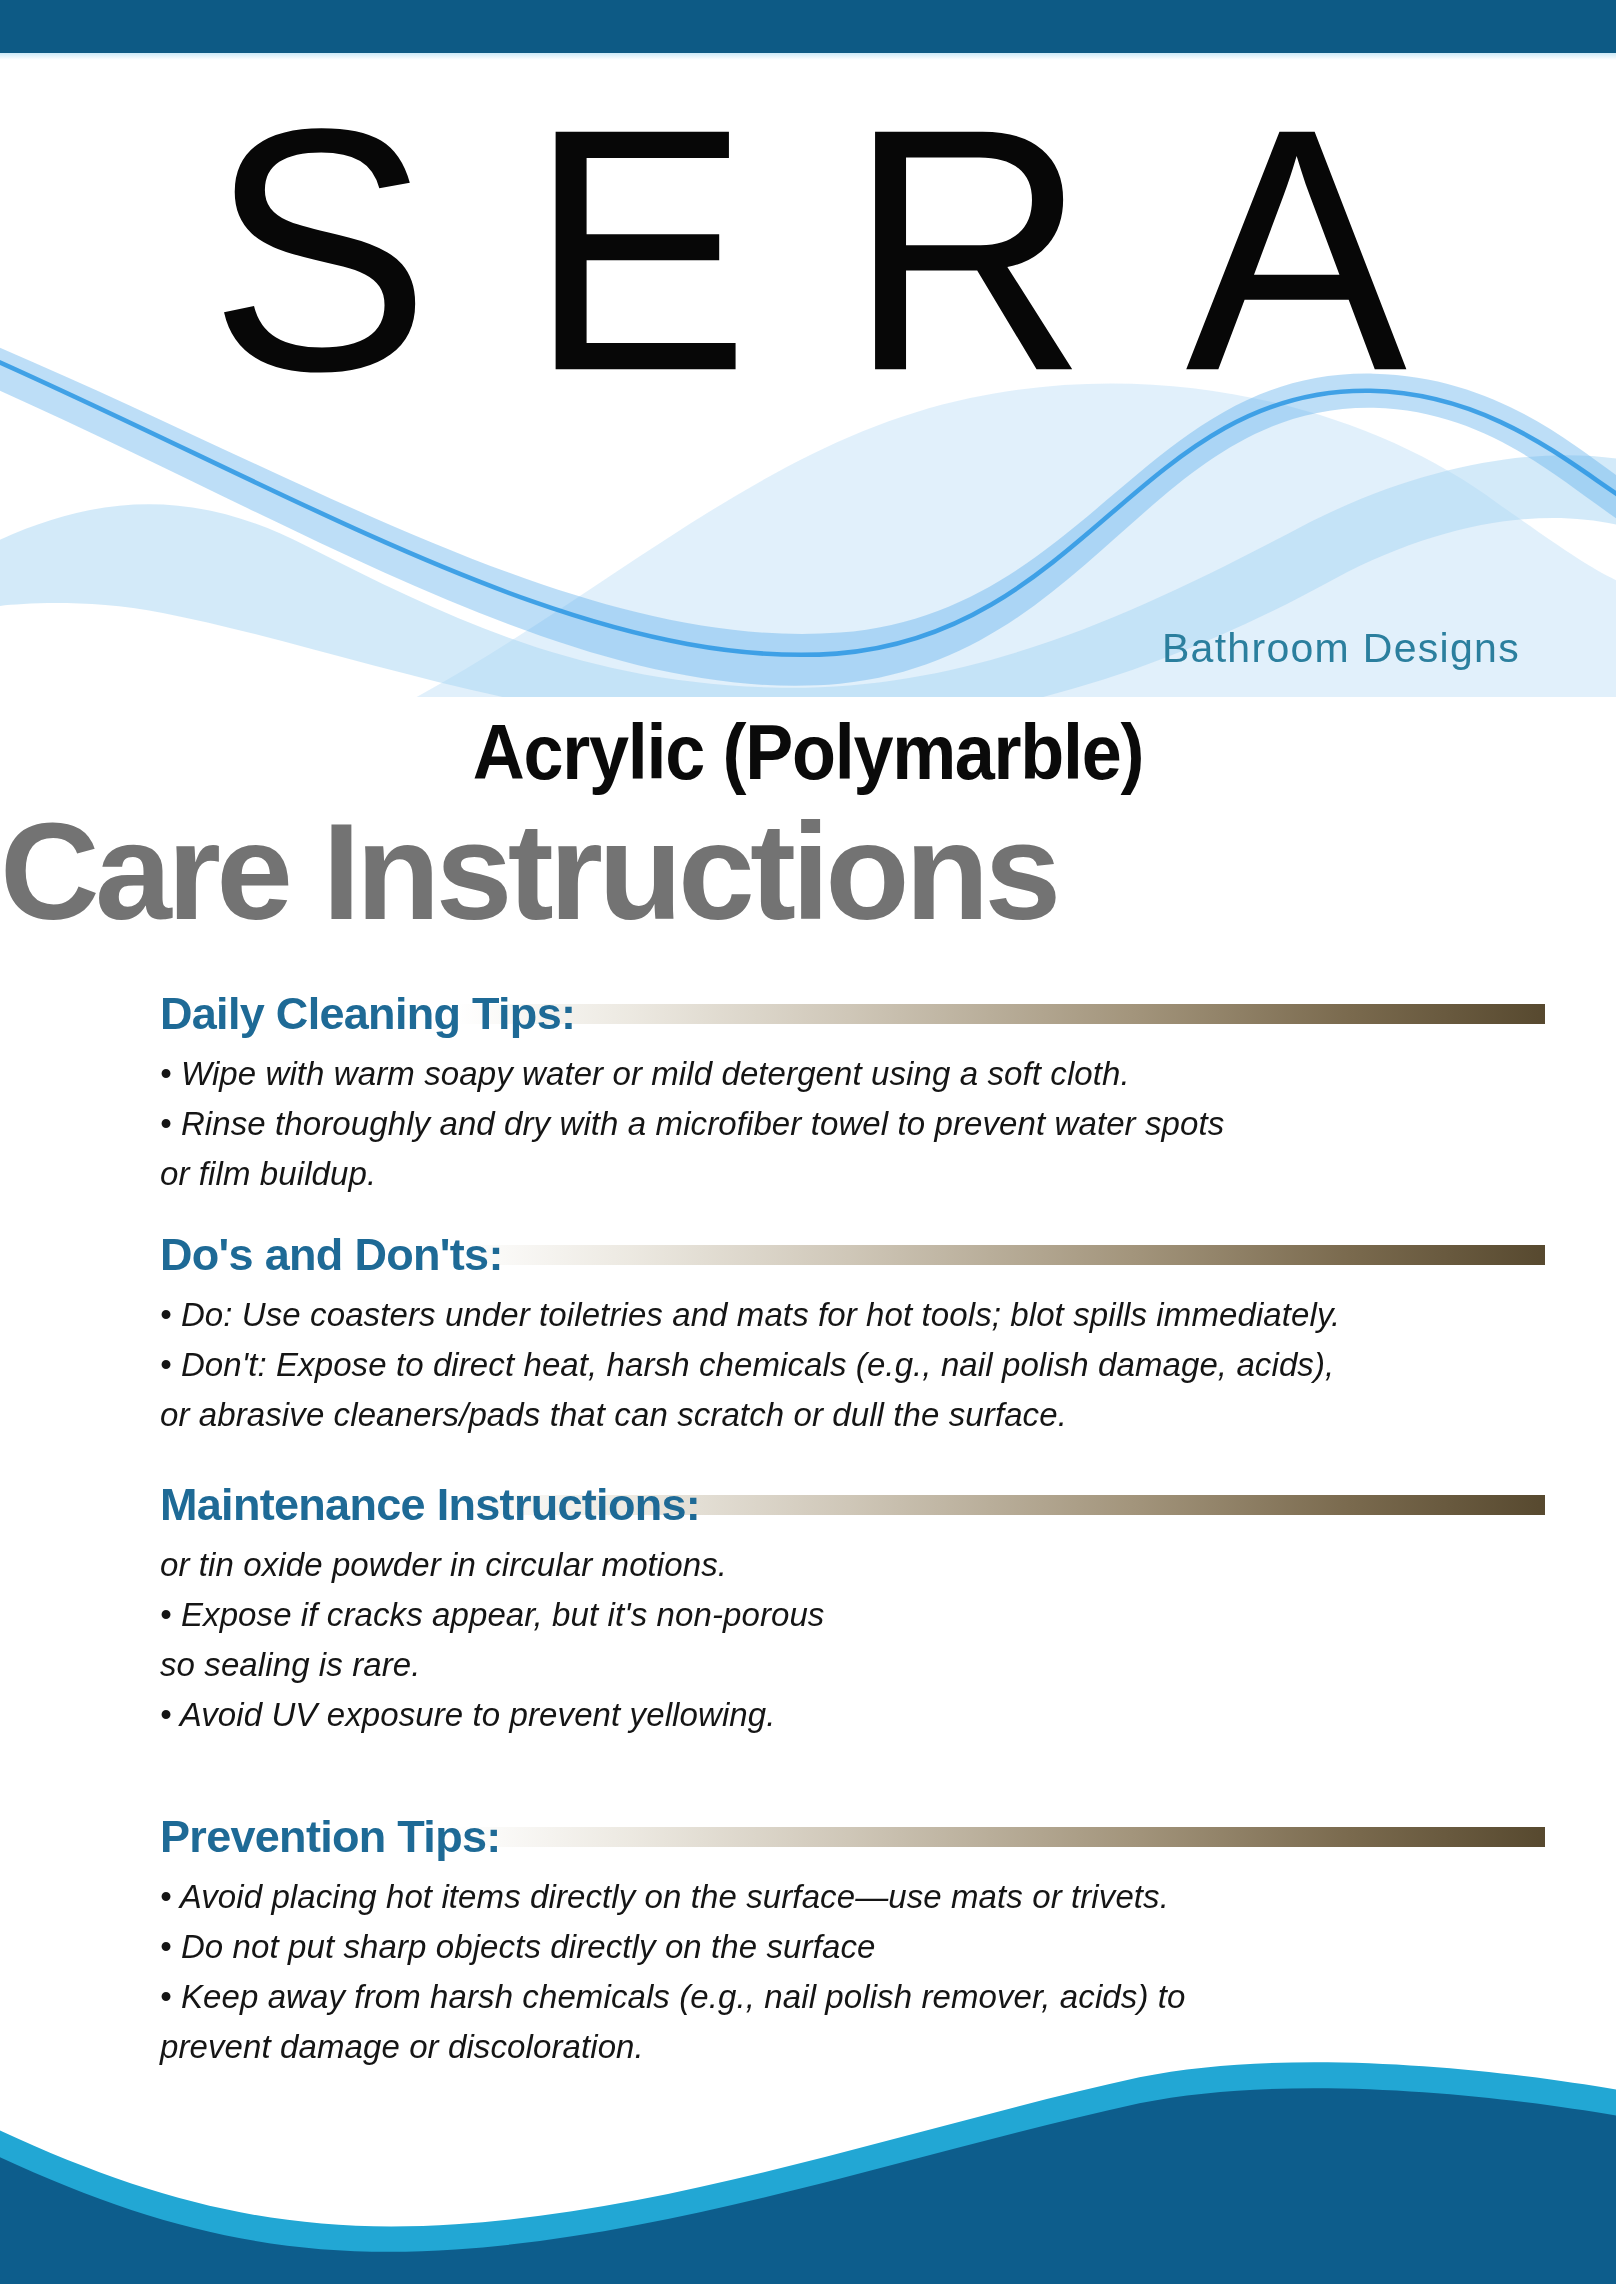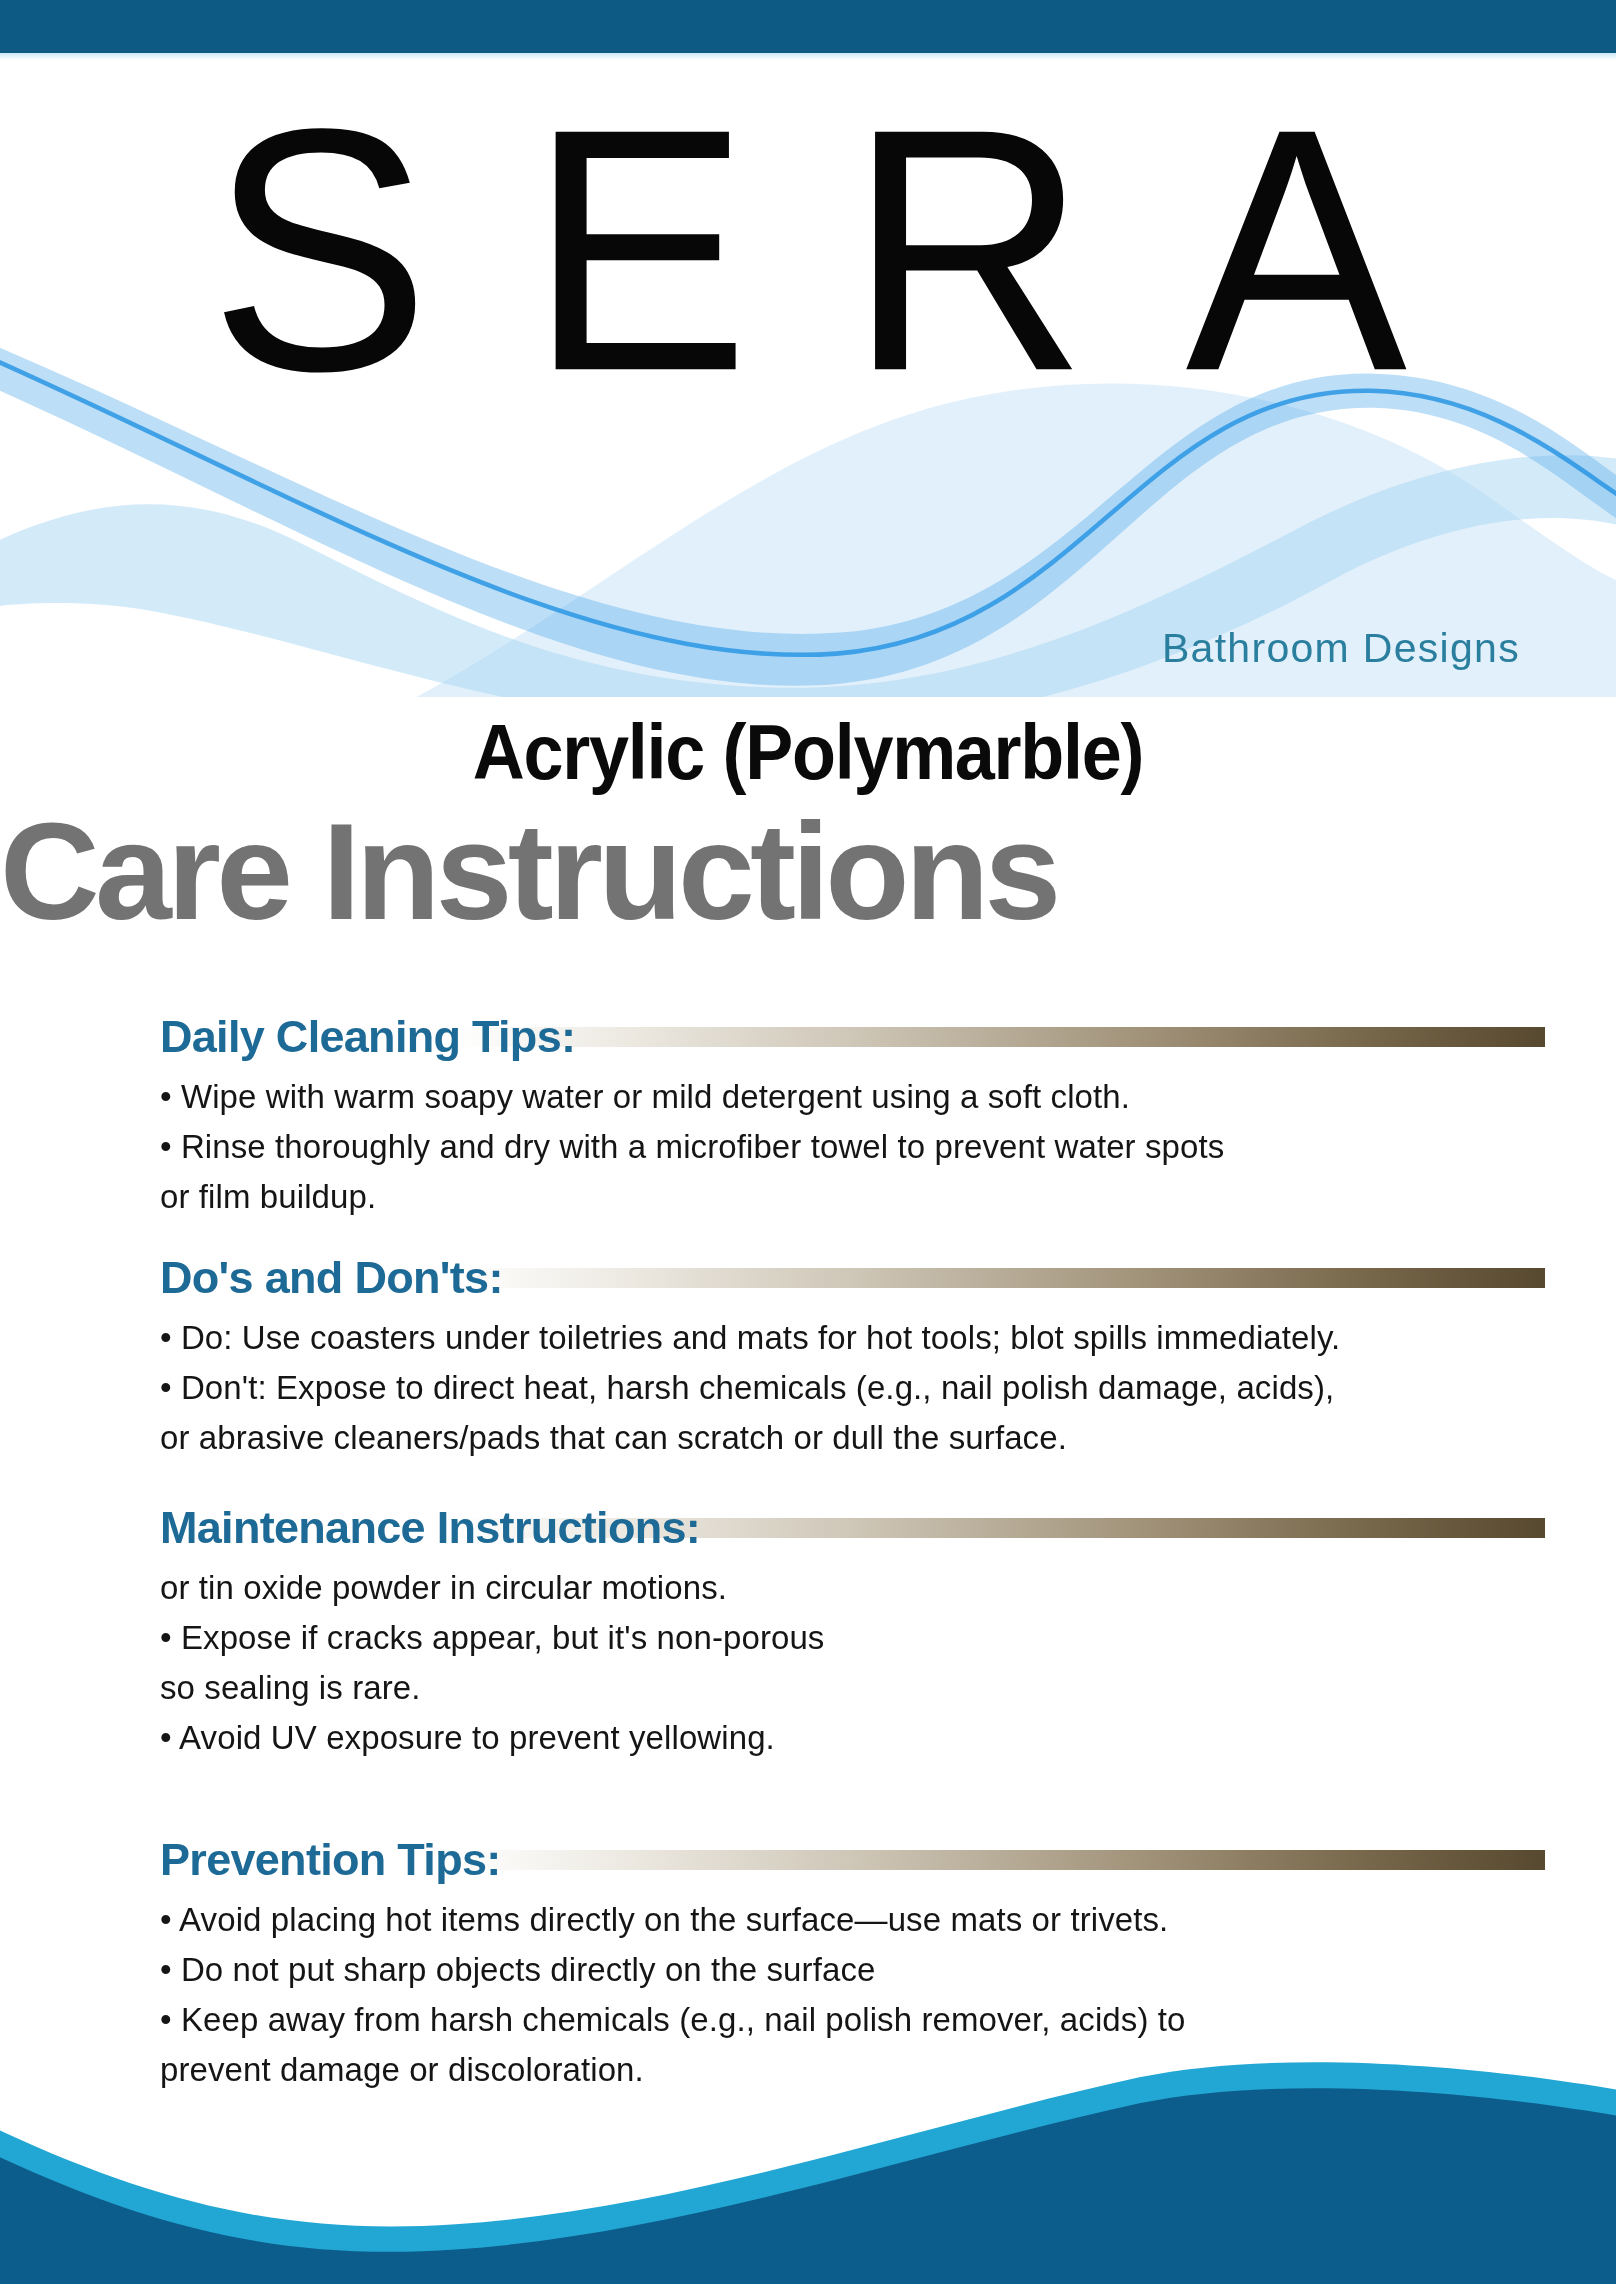--- a/index.html
+++ b/index.html
@@ -49,39 +49,39 @@
     position:absolute;left:0;top:802px;width:1616px;
     font-size:138px;font-weight:800;color:#737373;letter-spacing:-4.6px;
     line-height:1.0;white-space:nowrap;
   }
   
   .section{position:absolute;left:160px;width:1367px;}
   .sec-1{top:984px;}
   .sec-2{top:1225px;}
   .sec-3{top:1475px;}
   .sec-4{top:1807px;}
-  .section-head{position:relative;height:60px;margin-top:23px;}
+  .section-head{position:relative;height:60px;}
   .head-bar{
     position:absolute;top:20px;height:19.5px;
     left:296px;right:-18px;   
     background:linear-gradient(90deg,
       rgba(255,255,255,0) 0%,
       rgba(233,229,220,.85) 16%,
       #cfc7b8 36%,
       #a3957c 62%,
       #7a6a4e 82%,
       #57492f 100%);
     z-index:0;
   }
   .section h2{
     margin:0;position:relative;z-index:1;display:inline-block;
     font-size:45px;line-height:60px;font-weight:800;
     color:#1e6a96;letter-spacing:-0.7px;white-space:nowrap;
   }
-  .lines{margin-top:5.2px;}
+  .lines{margin-top:5.2px;font-style:italic;}
   .line{
     font-size:33px;line-height:50px;color:#151515;
     white-space:nowrap;letter-spacing:0.1px;
   }
   
   .footer-wave{
     position:absolute;left:0;top:2048px;width:1616px;height:236px;
   }
 </style>
 </head>

